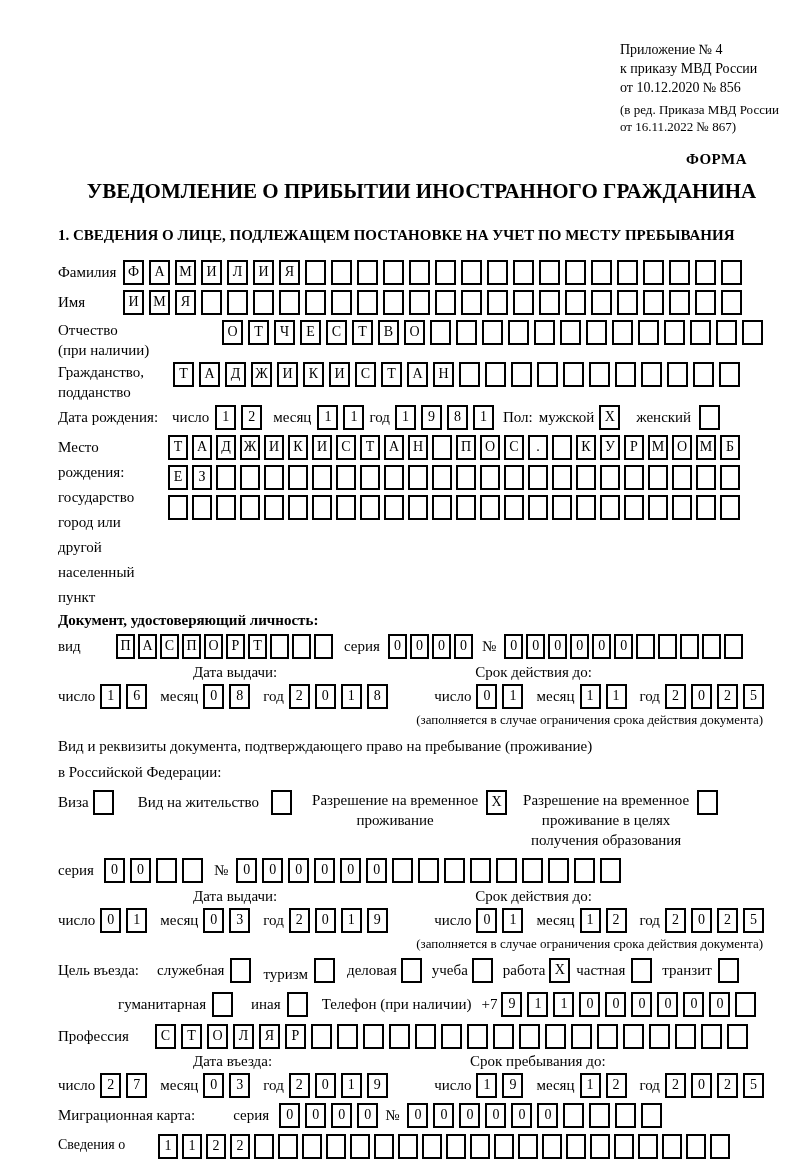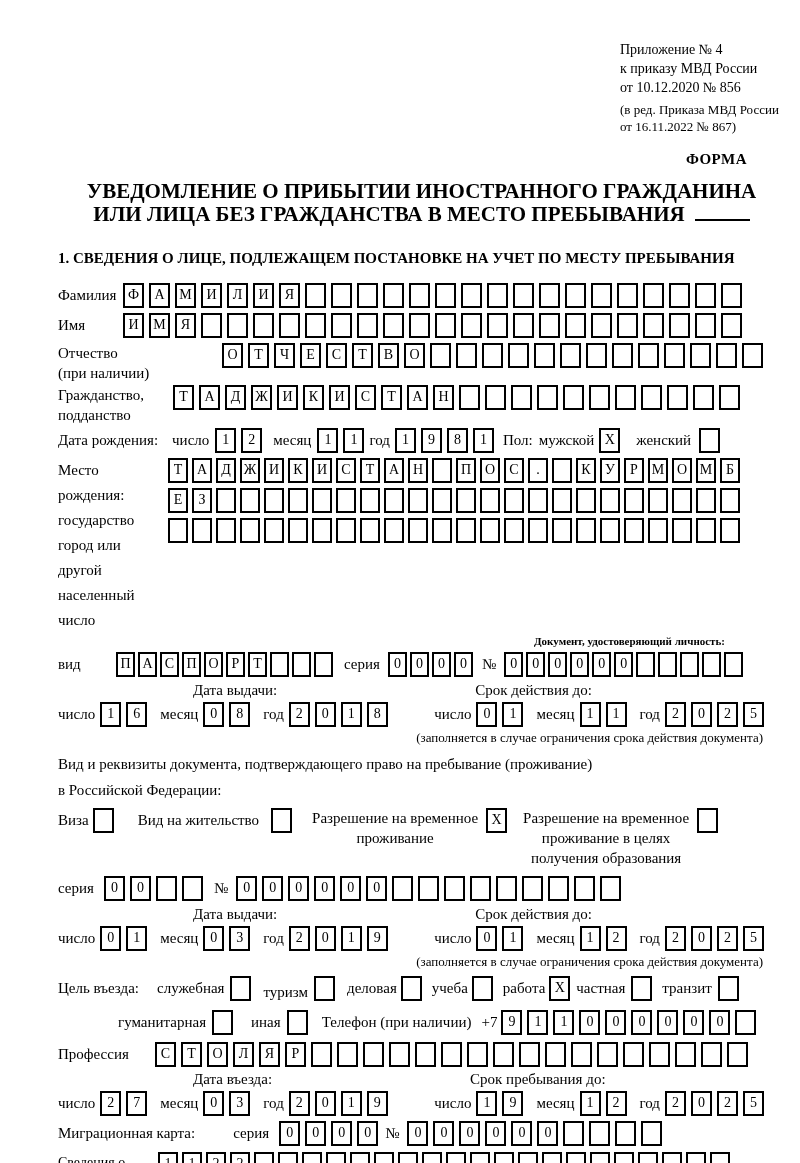--- a/index.html
+++ b/index.html
@@ -37,40 +37,39 @@
   .dhead .h1{margin-left:135px;}
   .dhead .h2{margin-left:198px;}
   .drow{display:flex;margin-bottom:5px;}
   .dgroup{display:flex;align-items:flex-start;}
   .dgroup .lbl{margin-right:5px;}
   .dgroup .cells{margin-right:8px;}
   .dgroup.right{margin-left:auto;margin-right:8px;}
   .note-r{font-size:13px;text-align:right;margin:-2px 22px 6px 0;}
   .intro{line-height:24px;margin-bottom:2px;}
   .optml{text-align:center;line-height:20px;white-space:normal;}
-  .doc-head{font-weight:bold;text-align:right;margin:2px 60px 5px 0;font-size:11px;font-family:Liberation Serif, serif;}
+  .doc-head{font-weight:bold;text-align:left;margin:2px 60px 5px 0;font-size:15px;font-family:Liberation Serif, serif;}
 </style>
 </head>
 <body>
 
 <div class="page">
 
   <div class="appendix">
     <div>Приложение № 4</div>
     <div>к приказу МВД России</div>
     <div>от 10.12.2020 № 856</div>
     <div class="note">(в ред. Приказа МВД России</div>
     <div class="note" style="margin-top:0;">от 16.11.2022 № 867)</div>
   </div>
 
   <div class="forma">ФОРМА</div>
 
   <div class="title">
     <div>УВЕДОМЛЕНИЕ О ПРИБЫТИИ ИНОСТРАННОГО ГРАЖДАНИНА</div>
-    <div><span>ИЛИ ЛИЦА БЕЗ ГРАЖДАНСТВА В МЕСТО ПРЕБЫВАНИЯ</span><span class="blank"></span></div>
   </div>
 
   <div class="sect">1. СВЕДЕНИЯ О ЛИЦЕ, ПОДЛЕЖАЩЕМ ПОСТАНОВКЕ НА УЧЕТ ПО МЕСТУ ПРЕБЫВАНИЯ</div>
 
   <div class="frow">
     <span class="lbl w-fam">Фамилия</span>
     <span class="cells">
         <span class="cell">Ф</span>
         <span class="cell">А</span>
         <span class="cell">М</span>
@@ -213,21 +212,21 @@
     <span class="cb">X</span>
     <span class="lbl" style="margin:0 8px 0 16px;">женский</span>
     <span class="cb"></span>
   </div>
 
   <div class="frow" style="margin-bottom:2px;">
     <span class="lbl ml w-place" style="line-height:25px;">
       <span>Место рождения:</span><br>
       <span>государство</span><br>
       <span>город или другой</span><br>
-      <span>населенный число</span>
+      <span>населенный пункт</span>
     </span>
     <span class="stack">
       <span class="cells sm">
           <span class="cell">Т</span>
           <span class="cell">А</span>
           <span class="cell">Д</span>
           <span class="cell">Ж</span>
           <span class="cell">И</span>
           <span class="cell">К</span>
           <span class="cell">И</span>

